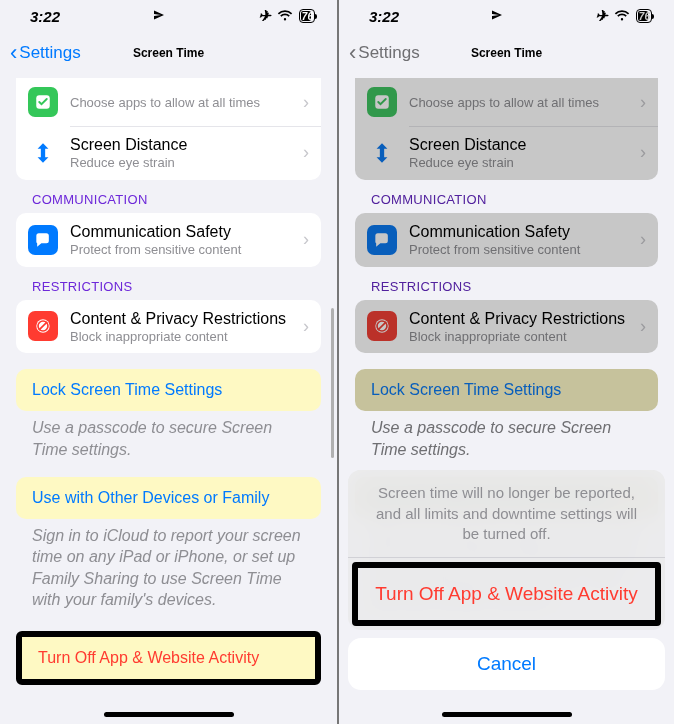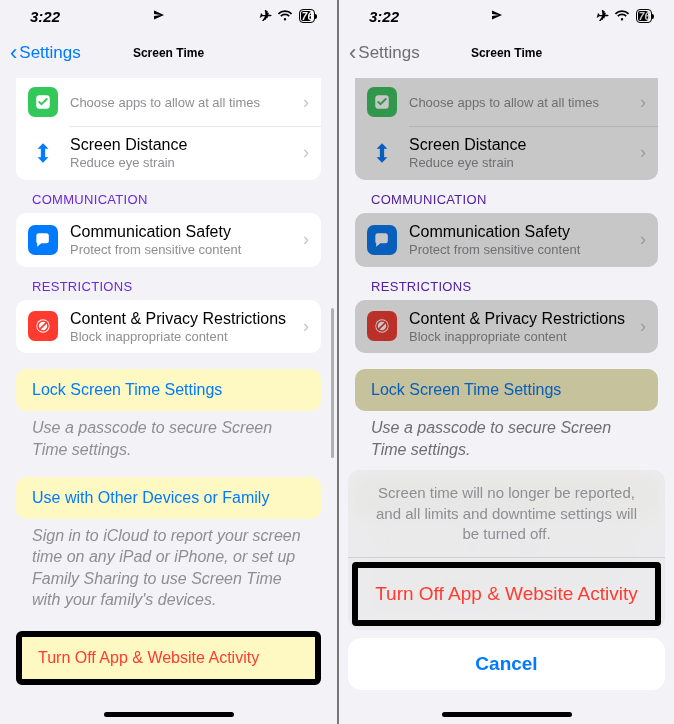--- a/index.html
+++ b/index.html
@@ -44,21 +44,21 @@
 
   .home-indicator { position:absolute; bottom:7px; left:50%; transform:translateX(-50%); width:130px; height:5px; background:#000; border-radius:3px; }
 
   
   .sheet { position:absolute; bottom:0; left:0; right:0; padding: 0 9px 34px 9px; }
   .sheet-group { background:#eaeaeceb; backdrop-filter: blur(10px); border-radius:13px; overflow:hidden; }
   .sheet-msg { font-size:15px; color:#8e8e93; text-align:center; padding:13px 20px; line-height:1.35; }
   .sheet-sep { height:1px; background:#d1d1d6; }
   .sheet-btn { text-align:center; font-size:19px; padding:15px 8px; }
   .sheet-btn.danger { color:#ff3b30; }
-  .sheet-cancel { background:#fff; border-radius:13px; margin-top:8px; text-align:center; font-size:19px; font-weight:700; color:#007aff; padding:15px; }
+  .sheet-cancel { background:#fff; border-radius:13px; margin-top:8px; text-align:center; font-size:19px; font-weight:400; color:#007aff; padding:15px; }
 </style>
 </head>
 <body>
 
 <div class="phone">
   <div class="status-bar">
     <span>3:22</span>
     <span style="font-size:13px;">
       <svg width="12" height="12" viewBox="0 0 24 24">
           <path d="M2 21l20-9L2 3v7l14 2-14 2v7z" fill="#000"></path>

